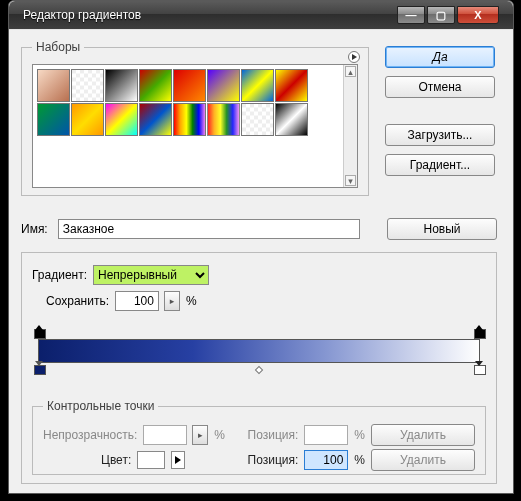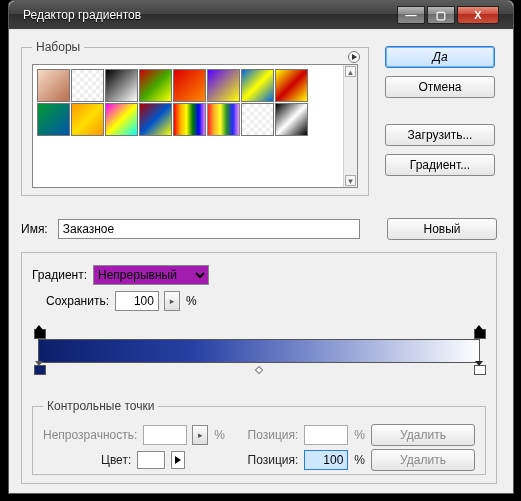--- a/index.html
+++ b/index.html
@@ -28,21 +28,21 @@
   .btn.primary { border-color:#2a7dd4; background:linear-gradient(#e9f3ff,#c7e2ff); box-shadow:0 0 0 1px #6fb4f5 inset;font-style:italic; }
   .btn.disabled { color:#888; }
 
   .namerow { position:absolute; left:12px; top:188px; display:flex; align-items:center; gap:10px; width:476px;}
   .namerow input[type=text]{ width:302px; height:20px; border:1px solid #888; padding:4px 4px; background:#fff;}
   .namerow .btn{ width:110px; margin-left:auto;}
 
   fieldset.grad { position:absolute; left:12px; top:222px; width:476px; height:232px; border:1px solid #bbb; margin:0; padding:10px; }
   .selrow, .smrow { display:flex; align-items:center; gap:6px; }
   .selrow { margin:2px 0 6px 0; }
-  select.combo { width:116px; height:20px; border:1px solid #888; background:#a21caf; }
+  select.combo { width:116px; height:20px; border:1px solid #888; background:#bef264; }
   .numbox { width:44px; height:20px; border:1px solid #888; background:#fff; text-align:right; padding:0 4px; }
   .spin { width:16px; height:20px; border:1px solid #888; background:linear-gradient(#fdfdfd,#dedede); display:flex; align-items:center; justify-content:center; color:#555; font-size:9px; margin-left:-1px;}
 
   .gradwrap { position:relative; margin:14px 0 0 0; height:54px; }
   .gradbar { position:absolute; left:6px; right:6px; top:14px; height:24px; border:1px solid #555; background:linear-gradient(90deg,#0b1f6b 0%, #2740a3 35%, #8596d1 65%, #fff 100%); }
   .ostop { position:absolute; top:0; width:10px; height:12px; }
   .ostop::before{content:"";position:absolute;left:0;top:4px;width:10px;height:8px;background:#000;border:1px solid #555;}
   .ostop::after{content:"";position:absolute;left:1px;top:0;border-left:4px solid transparent;border-right:4px solid transparent;border-bottom:5px solid #000;}
   .cstop { position:absolute; top:40px; width:10px; height:12px; }
   .cstop::before{content:"";position:absolute;left:0;top:0;width:10px;height:8px;border:1px solid #555;}

